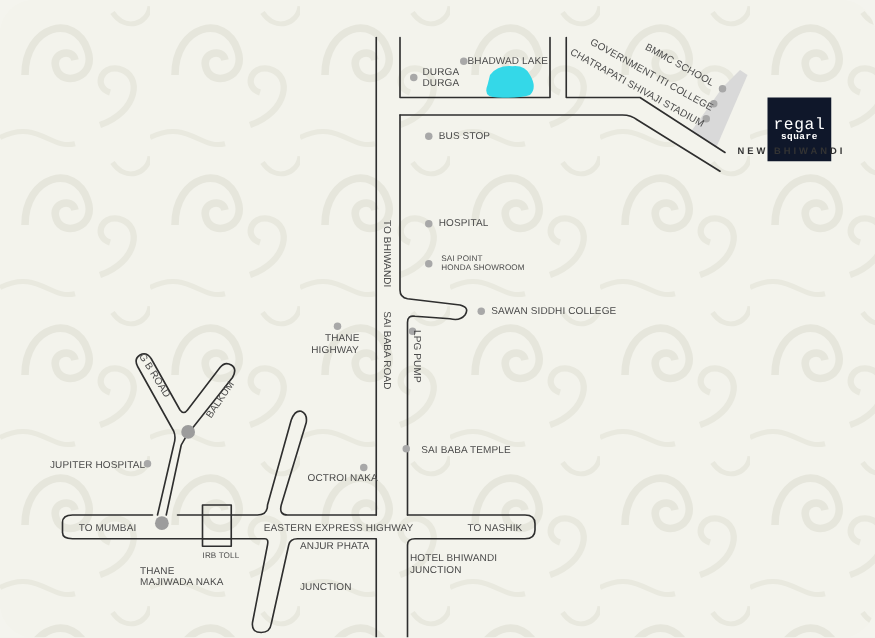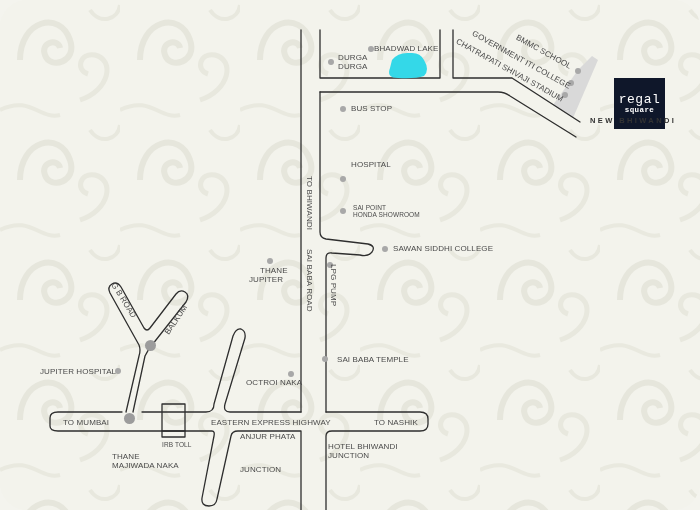--- a/index.html
+++ b/index.html
@@ -79,31 +79,31 @@
 
   <span class="lbl" style="left:374px;top:44px">BHADWAD LAKE</span>
   <span class="lbl" style="left:338px;top:53px">DURGA</span>
   <span class="lbl" style="left:338px;top:62px">DURGA</span>
   <span class="lbl" style="left:351px;top:104px">BUS STOP</span>
 
   <span class="lbl rot" style="left:519px;top:33px;transform:rotate(29deg)">BMMC SCHOOL</span>
   <span class="lbl rot" style="left:475px;top:29px;transform:rotate(29deg)">GOVERNMENT ITI COLLEGE</span>
   <span class="lbl rot" style="left:459px;top:37px;transform:rotate(29deg)">CHATRAPATI SHIVAJI STADIUM</span>
 
-  <span class="lbl" style="left:351px;top:160px">HOSPITAL</span>
+  <span class="lbl" style="left:351px;top:174px">HOSPITAL</span>
   <span class="lbl sm" style="left:353px;top:204px">SAI POINT</span>
   <span class="lbl sm" style="left:353px;top:211px">HONDA SHOWROOM</span>
   <span class="lbl" style="left:393px;top:244px">SAWAN SIDDHI COLLEGE</span>
 
   <span class="lbl rot" style="left:314px;top:176px;transform:rotate(90deg)">TO BHIWANDI</span>
   <span class="lbl rot" style="left:314px;top:249px;transform:rotate(90deg)">SAI BABA ROAD</span>
   <span class="lbl rot" style="left:338px;top:264px;transform:rotate(90deg)">LPG PUMP</span>
 
   <span class="lbl" style="left:260px;top:266px">THANE</span>
-  <span class="lbl" style="left:249px;top:275px">JUPITER</span>
+  <span class="lbl" style="left:249px;top:275px">HIGHWAY</span>
 
   <span class="lbl" style="left:337px;top:355px">SAI BABA TEMPLE</span>
   <span class="lbl" style="left:246px;top:378px">OCTROI NAKA</span>
   <span class="lbl" style="left:40px;top:367px">JUPITER HOSPITAL</span>
 
   <span class="lbl rot" style="left:117px;top:281px;transform:rotate(58deg)">G B ROAD</span>
   <span class="lbl rot" style="left:163px;top:331px;transform:rotate(-56deg)">BALKUM</span>
 
   <span class="lbl" style="left:63px;top:418px">TO MUMBAI</span>
   <span class="lbl" style="left:211px;top:418px">EASTERN EXPRESS HIGHWAY</span>

